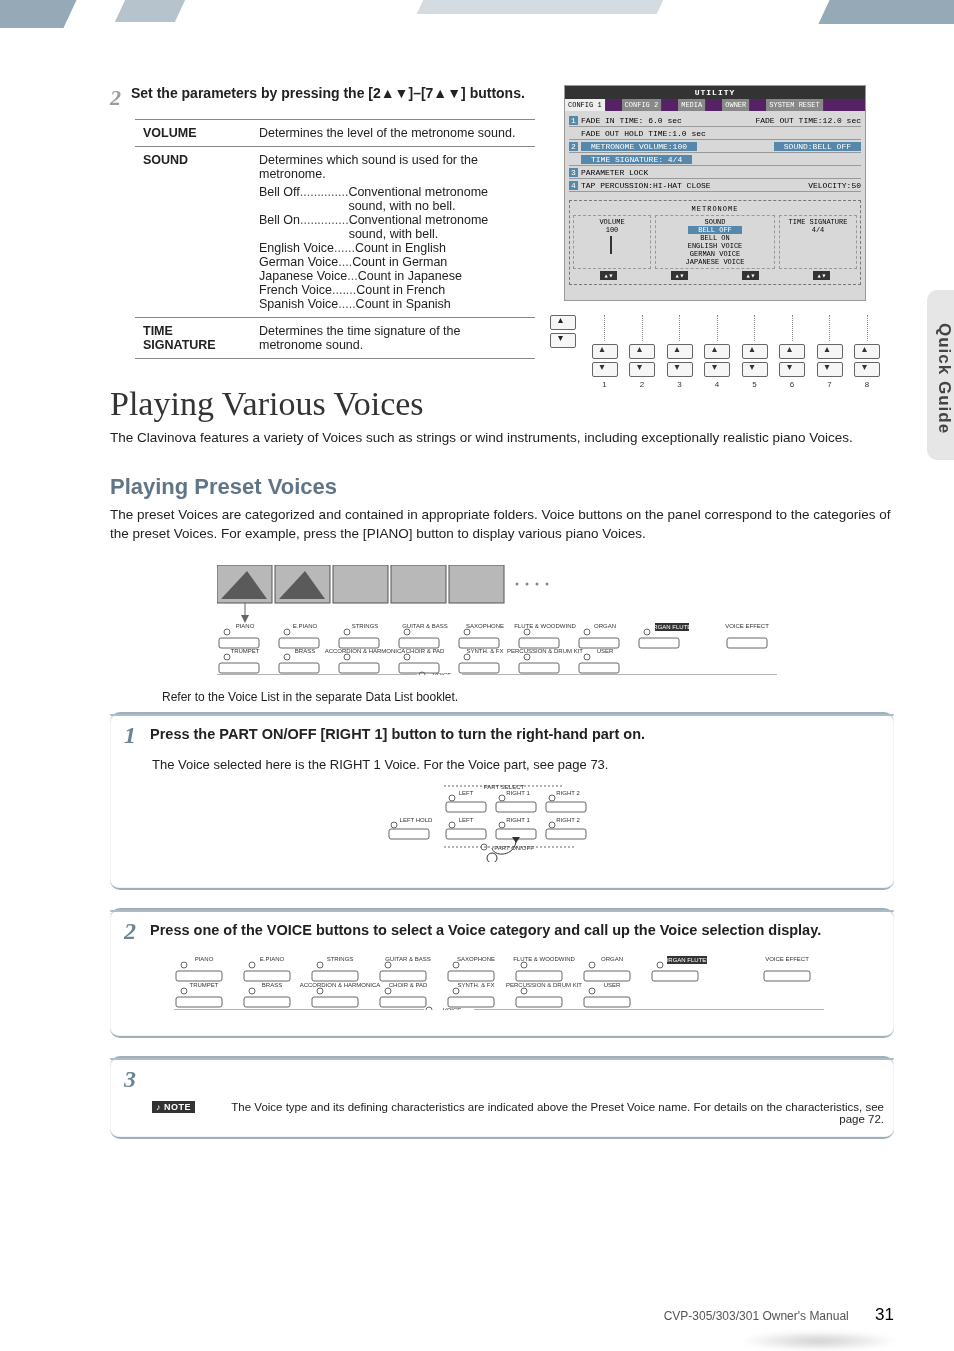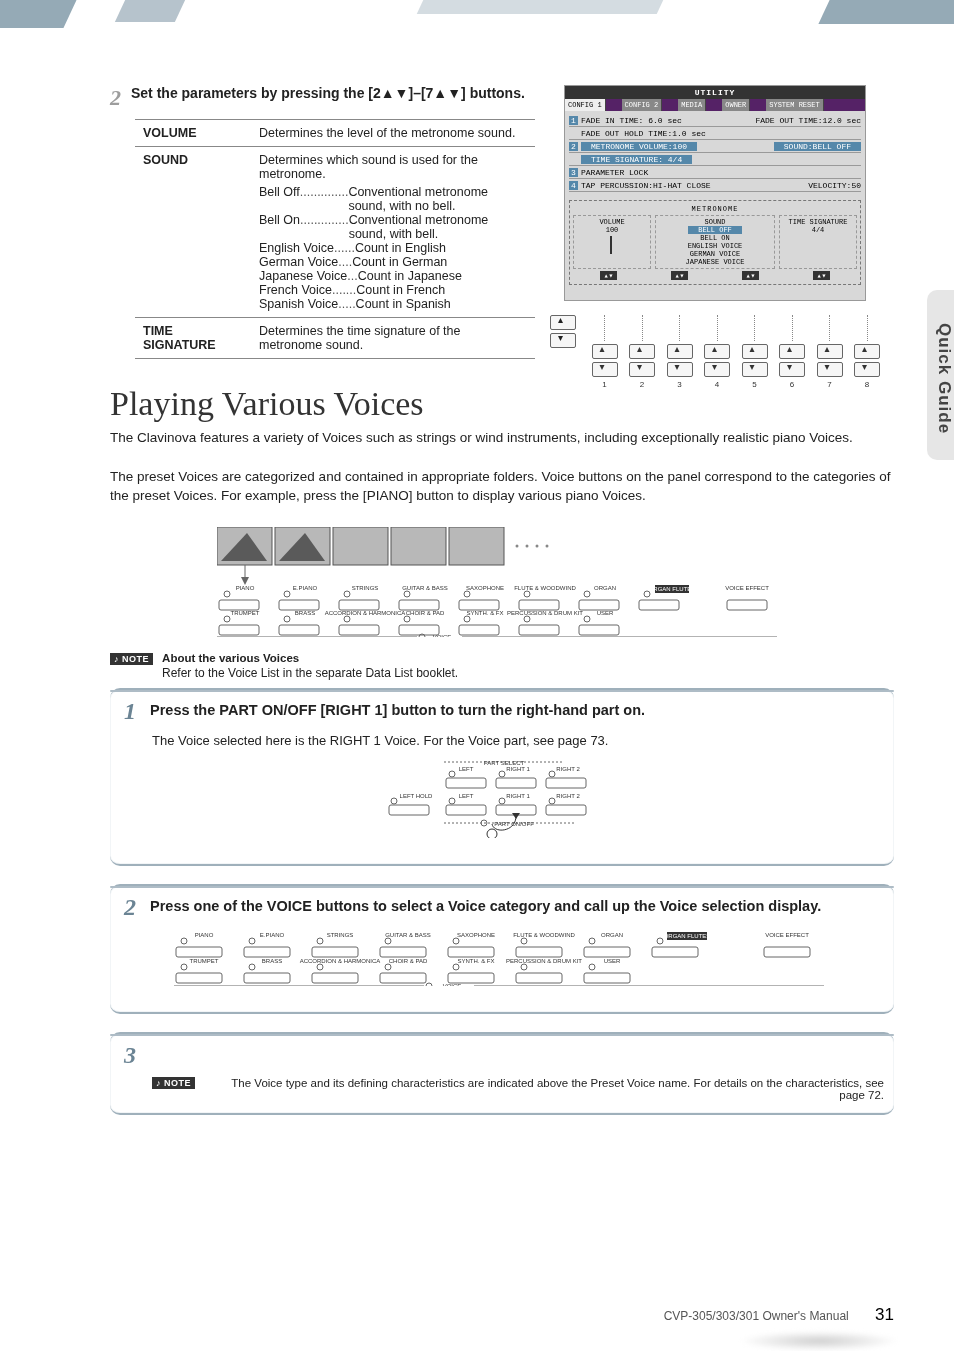--- a/index.html
+++ b/index.html
@@ -368,20 +368,21 @@
           <div class="hw-btn up"></div>
           <div class="hw-btn dn"></div>
           <div>8</div>
         </div>
     </div>
   </div>
 
   <h1 class="section">Playing Various Voices</h1>
   <div class="body-text">The Clavinova features a variety of Voices such as strings or wind instruments, including exceptionally realistic piano Voices.</div>
 
+  <h2 class="subsection">Playing Preset Voices</h2>
   <div class="body-text">The preset Voices are categorized and contained in appropriate folders. Voice buttons on the panel correspond to the categories of the preset Voices. For example, press the [PIANO] button to display various piano Voices.</div>
 
   <div class="voice-panel">
     <svg viewBox="0 0 570 110">
 
       <g>
         <rect x="0" y="0" width="55" height="38" fill="#b8b8b8" stroke="#555"></rect>
           <rect x="58" y="0" width="55" height="38" fill="#b8b8b8" stroke="#555"></rect>
           <rect x="116" y="0" width="55" height="38" fill="#b8b8b8" stroke="#555"></rect>
           <rect x="174" y="0" width="55" height="38" fill="#b8b8b8" stroke="#555"></rect>
@@ -450,24 +451,20 @@
             <text x="388" y="88">USER</text>
         </g>
         <path d="M0,110 L200,110" stroke="#666"></path>
           <circle cx="205" cy="110" r="3" fill="none" stroke="#666"></circle>
           <text x="225" y="112">VOICE</text>
           <path d="M245,110 L560,110" stroke="#666"></path>
       </g>
     </svg>
   </div>
 
-  <div class="note-line">
-    <span class="note-tag">♪ NOTE</span>
-    <span class="note-label">About the various Voices</span>
-  </div>
   <div class="note-body">Refer to the Voice List in the separate Data List booklet.</div>
 
   <div class="proc-box">
     <div class="proc-head">
       <div class="proc-step-num">1</div>
       <div class="proc-title">Press the PART ON/OFF [RIGHT 1] button to turn the right-hand part on.</div>
     </div>
     <div class="proc-body">The Voice selected here is the RIGHT 1 Voice. For the Voice part, see page 73.</div>
     <div class="part-select">
       <svg viewBox="0 0 260 80" width="260" height="80">

